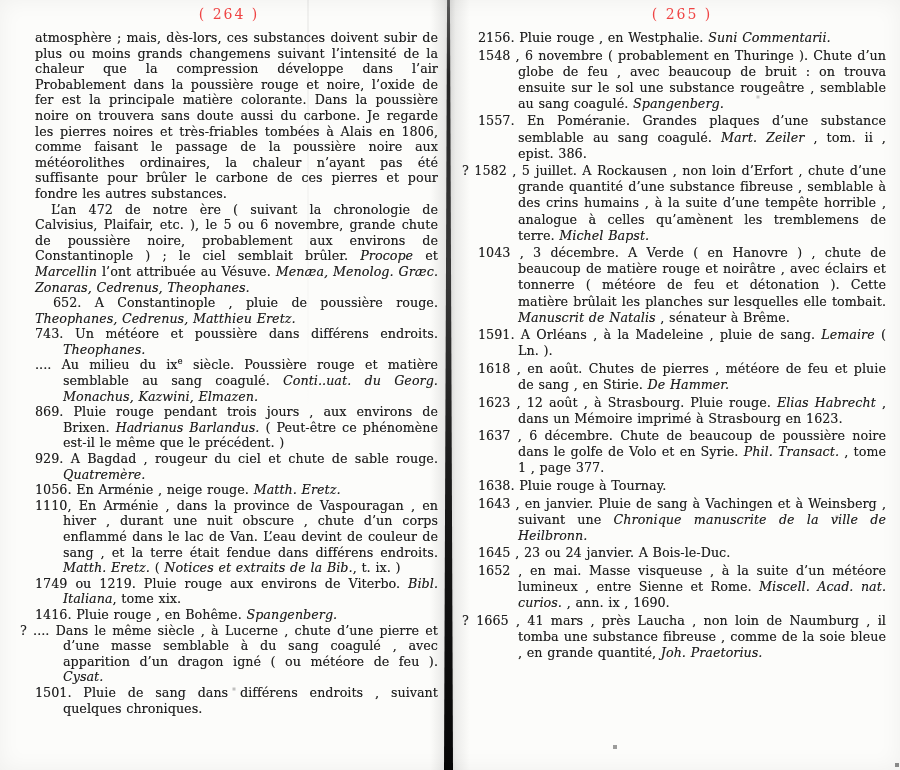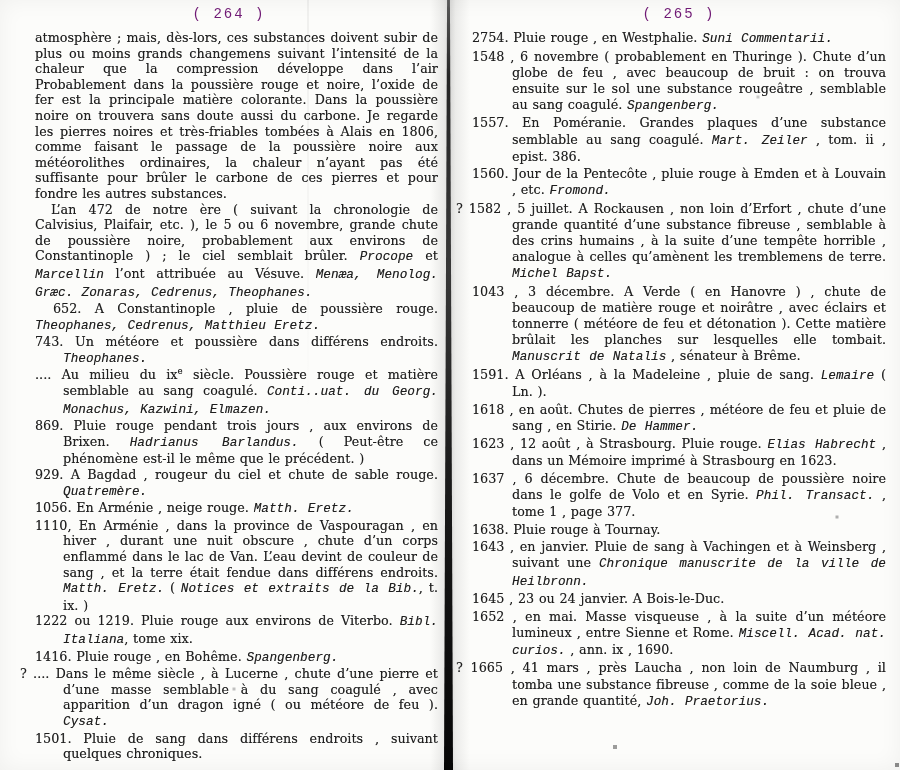--- a/index.html
+++ b/index.html
@@ -5,36 +5,36 @@
   html,body{margin:0;padding:0;background:#e9e9e7;}
   .scan{
     position:relative;width:900px;height:770px;overflow:hidden;
     background:#fcfcfa;
     box-shadow:inset 0 0 22px rgba(0,0,0,0.05);
     font-family:"DejaVu Serif","Liberation Serif",serif;
     color:#1e1e1e;
   }
   .page{position:absolute;top:0;box-sizing:border-box;}
   .page--left{left:0;width:446px;height:770px;padding:5px 8px 0 20px;}
-  .page--right{left:452px;width:448px;height:632px;padding:5px 14px 0 20px;}
+  .page--right{left:452px;width:448px;height:632px;padding:5px 14px 0 26px;}
   .pagenum{
     text-align:center;font-size:14px;line-height:18px;letter-spacing:2px;
-    margin:0 0 7px 0;color:#701a75;font-family:Liberation Mono, monospace;
+    margin:0 0 7px 0;color:#ef4444;
   }
   .txt{
     font-size:12.6px;text-align:justify;
     letter-spacing:0.1px;word-spacing:0.6px;
     text-shadow:0.2px 0.2px 0.35px rgba(45,45,45,0.55);
   }
   .page--left .txt{line-height:15.6px;}
   .page--right .txt{line-height:16.1px;}
   .paragraphs{margin-left:15px;}
   .para.flush{text-indent:0;}
   .para.indent{text-indent:16px;}
-  em{font-style:italic;font-family:Liberation Mono, monospace;}
+  em{font-style:italic;}
   sup{font-size:8.5px;line-height:0;}
   
   .entry{padding-left:28px;text-indent:-28px;margin-left:15px;}
   .entry.para{padding-left:0;text-indent:18px;}
   .page--left .entry.qhang{margin-left:0;padding-left:43px;text-indent:-43px;}
   .page--right .entry{margin-left:0;padding-left:40px;text-indent:-40px;margin-bottom:1.5px;}
   .page--right .entry.qhang{margin-left:-16px;padding-left:56px;text-indent:-56px;}
   
   .gutter-shade{
     position:absolute;left:430px;top:0;width:40px;height:770px;
@@ -75,37 +75,36 @@
         <div class="txt para indent"><span>L’an 472 de notre ère ( suivant la chronologie de Calvisius, Plaifair, etc. ), le 5 ou 6 novembre, grande chute de poussière noire, probablement aux environs de Constantinople ) ; le ciel semblait brûler. </span><em>Procope</em><span> et </span><em>Marcellin</em><span> l’ont attribuée au Vésuve. </span><em>Menæa, Menolog. Græc. Zonaras, Cedrenus, Theophanes.</em></div>
       </div>
     <div class="entries">
         <div class="txt entry para"><span>652. </span><span>A Constantinople , pluie de poussière rouge. </span><em>Theophanes, Cedrenus, Matthieu Eretz.</em></div>
         <div class="txt entry hang"><span>743. </span><span>Un météore et poussière dans différens endroits. </span><em>Theophanes.</em></div>
         <div class="txt entry hang"><span>.... </span><span>Au milieu du ix</span><sup>e</sup><span> siècle. Poussière rouge et matière semblable au sang coagulé. </span><em>Conti..uat. du Georg. Monachus, Kazwini, Elmazen.</em></div>
         <div class="txt entry hang"><span>869. </span><span>Pluie rouge pendant trois jours , aux environs de Brixen. </span><em>Hadrianus Barlandus.</em><span> ( Peut-être ce phénomène est-il le même que le précédent. )</span></div>
         <div class="txt entry hang"><span>929. </span><span>A Bagdad , rougeur du ciel et chute de sable rouge. </span><em>Quatremère.</em></div>
         <div class="txt entry hang"><span>1056. </span><span>En Arménie , neige rouge. </span><em>Matth. Eretz.</em></div>
         <div class="txt entry hang"><span>1110, </span><span>En Arménie , dans la province de Vaspouragan , en hiver , durant une nuit obscure , chute d’un corps enflammé dans le lac de Van. L’eau devint de couleur de sang , et la terre était fendue dans différens endroits. </span><em>Matth. Eretz.</em><span> ( </span><em>Notices et extraits de la Bib.</em><span>, t. ix. )</span></div>
-        <div class="txt entry hang"><span>1222 ou 1219. </span><span>Pluie rouge aux environs de Viterbo. </span><em>Bibl. Italiana</em><span>, tome xix.</span></div>
+        <div class="txt entry hang"><span>1749 ou 1219. </span><span>Pluie rouge aux environs de Viterbo. </span><em>Bibl. Italiana</em><span>, tome xix.</span></div>
         <div class="txt entry hang"><span>1416. </span><span>Pluie rouge , en Bohême. </span><em>Spangenberg.</em></div>
         <div class="txt entry qhang"><span>? .... </span><span>Dans le même siècle , à Lucerne , chute d’une pierre et d’une masse semblable à du sang coagulé , avec apparition d’un dragon igné ( ou météore de feu ). </span><em>Cysat.</em></div>
         <div class="txt entry hang"><span>1501. </span><span>Pluie de sang dans différens endroits , suivant quelques chroniques.</span></div>
       </div>
   </div>
 
   <div class="gutter-shade"></div>
   <div class="gutter-line"></div>
 
   <div class="page page--right">
     <div class="pagenum">(  265  )</div>
     <div class="entries">
-        <div class="txt entry hang"><span>2754. </span><span>Pluie rouge , en Westphalie. </span><em>Suni Commentarii.</em></div>
+        <div class="txt entry hang"><span>2156. </span><span>Pluie rouge , en Westphalie. </span><em>Suni Commentarii.</em></div>
         <div class="txt entry hang"><span>1548 , </span><span>6 novembre ( probablement en Thuringe ). Chute d’un globe de feu , avec beaucoup de bruit : on trouva ensuite sur le sol une substance rougeâtre , semblable au sang coagulé. </span><em>Spangenberg.</em></div>
         <div class="txt entry hang"><span>1557. </span><span>En Poméranie. Grandes plaques d’une substance semblable au sang coagulé. </span><em>Mart. Zeiler</em><span> , tom. ii , epist. 386.</span></div>
-        <div class="txt entry hang"><span>1560. </span><span>Jour de la Pentecôte , pluie rouge à Emden et à Louvain , etc. </span><em>Fromond.</em></div>
         <div class="txt entry qhang"><span>? 1582 , </span><span>5 juillet. A Rockausen , non loin d’Erfort , chute d’une grande quantité d’une substance fibreuse , semblable à des crins humains , à la suite d’une tempête horrible , analogue à celles qu’amènent les tremblemens de terre. </span><em>Michel Bapst.</em></div>
         <div class="txt entry hang"><span>1043 , </span><span>3 décembre. A Verde ( en Hanovre ) , chute de beaucoup de matière rouge et noirâtre , avec éclairs et tonnerre ( météore de feu et détonation ). Cette matière brûlait les planches sur lesquelles elle tombait. </span><em>Manuscrit de Natalis</em><span> , sénateur à Brême.</span></div>
         <div class="txt entry hang"><span>1591. </span><span>A Orléans , à la Madeleine , pluie de sang. </span><em>Lemaire</em><span> ( Ln. ).</span></div>
         <div class="txt entry hang"><span>1618 , </span><span>en août. Chutes de pierres , météore de feu et pluie de sang , en Stirie. </span><em>De Hammer.</em></div>
         <div class="txt entry hang"><span>1623 , </span><span>12 août , à Strasbourg. Pluie rouge. </span><em>Elias Habrecht</em><span> , dans un Mémoire imprimé à Strasbourg en 1623.</span></div>
         <div class="txt entry hang"><span>1637 , </span><span>6 décembre. Chute de beaucoup de poussière noire dans le golfe de Volo et en Syrie. </span><em>Phil. Transact.</em><span> , tome 1 , page 377.</span></div>
         <div class="txt entry hang"><span>1638. </span><span>Pluie rouge à Tournay.</span></div>
         <div class="txt entry hang"><span>1643 , </span><span>en janvier. Pluie de sang à Vachingen et à Weinsberg , suivant une </span><em>Chronique manuscrite de la ville de Heilbronn.</em></div>
         <div class="txt entry hang"><span>1645 , </span><span>23 ou 24 janvier. A Bois-le-Duc.</span></div>
         <div class="txt entry hang"><span>1652 , </span><span>en mai. Masse visqueuse , à la suite d’un météore lumineux , entre Sienne et Rome. </span><em>Miscell. Acad. nat. curios.</em><span> , ann. ix , 1690.</span></div>

